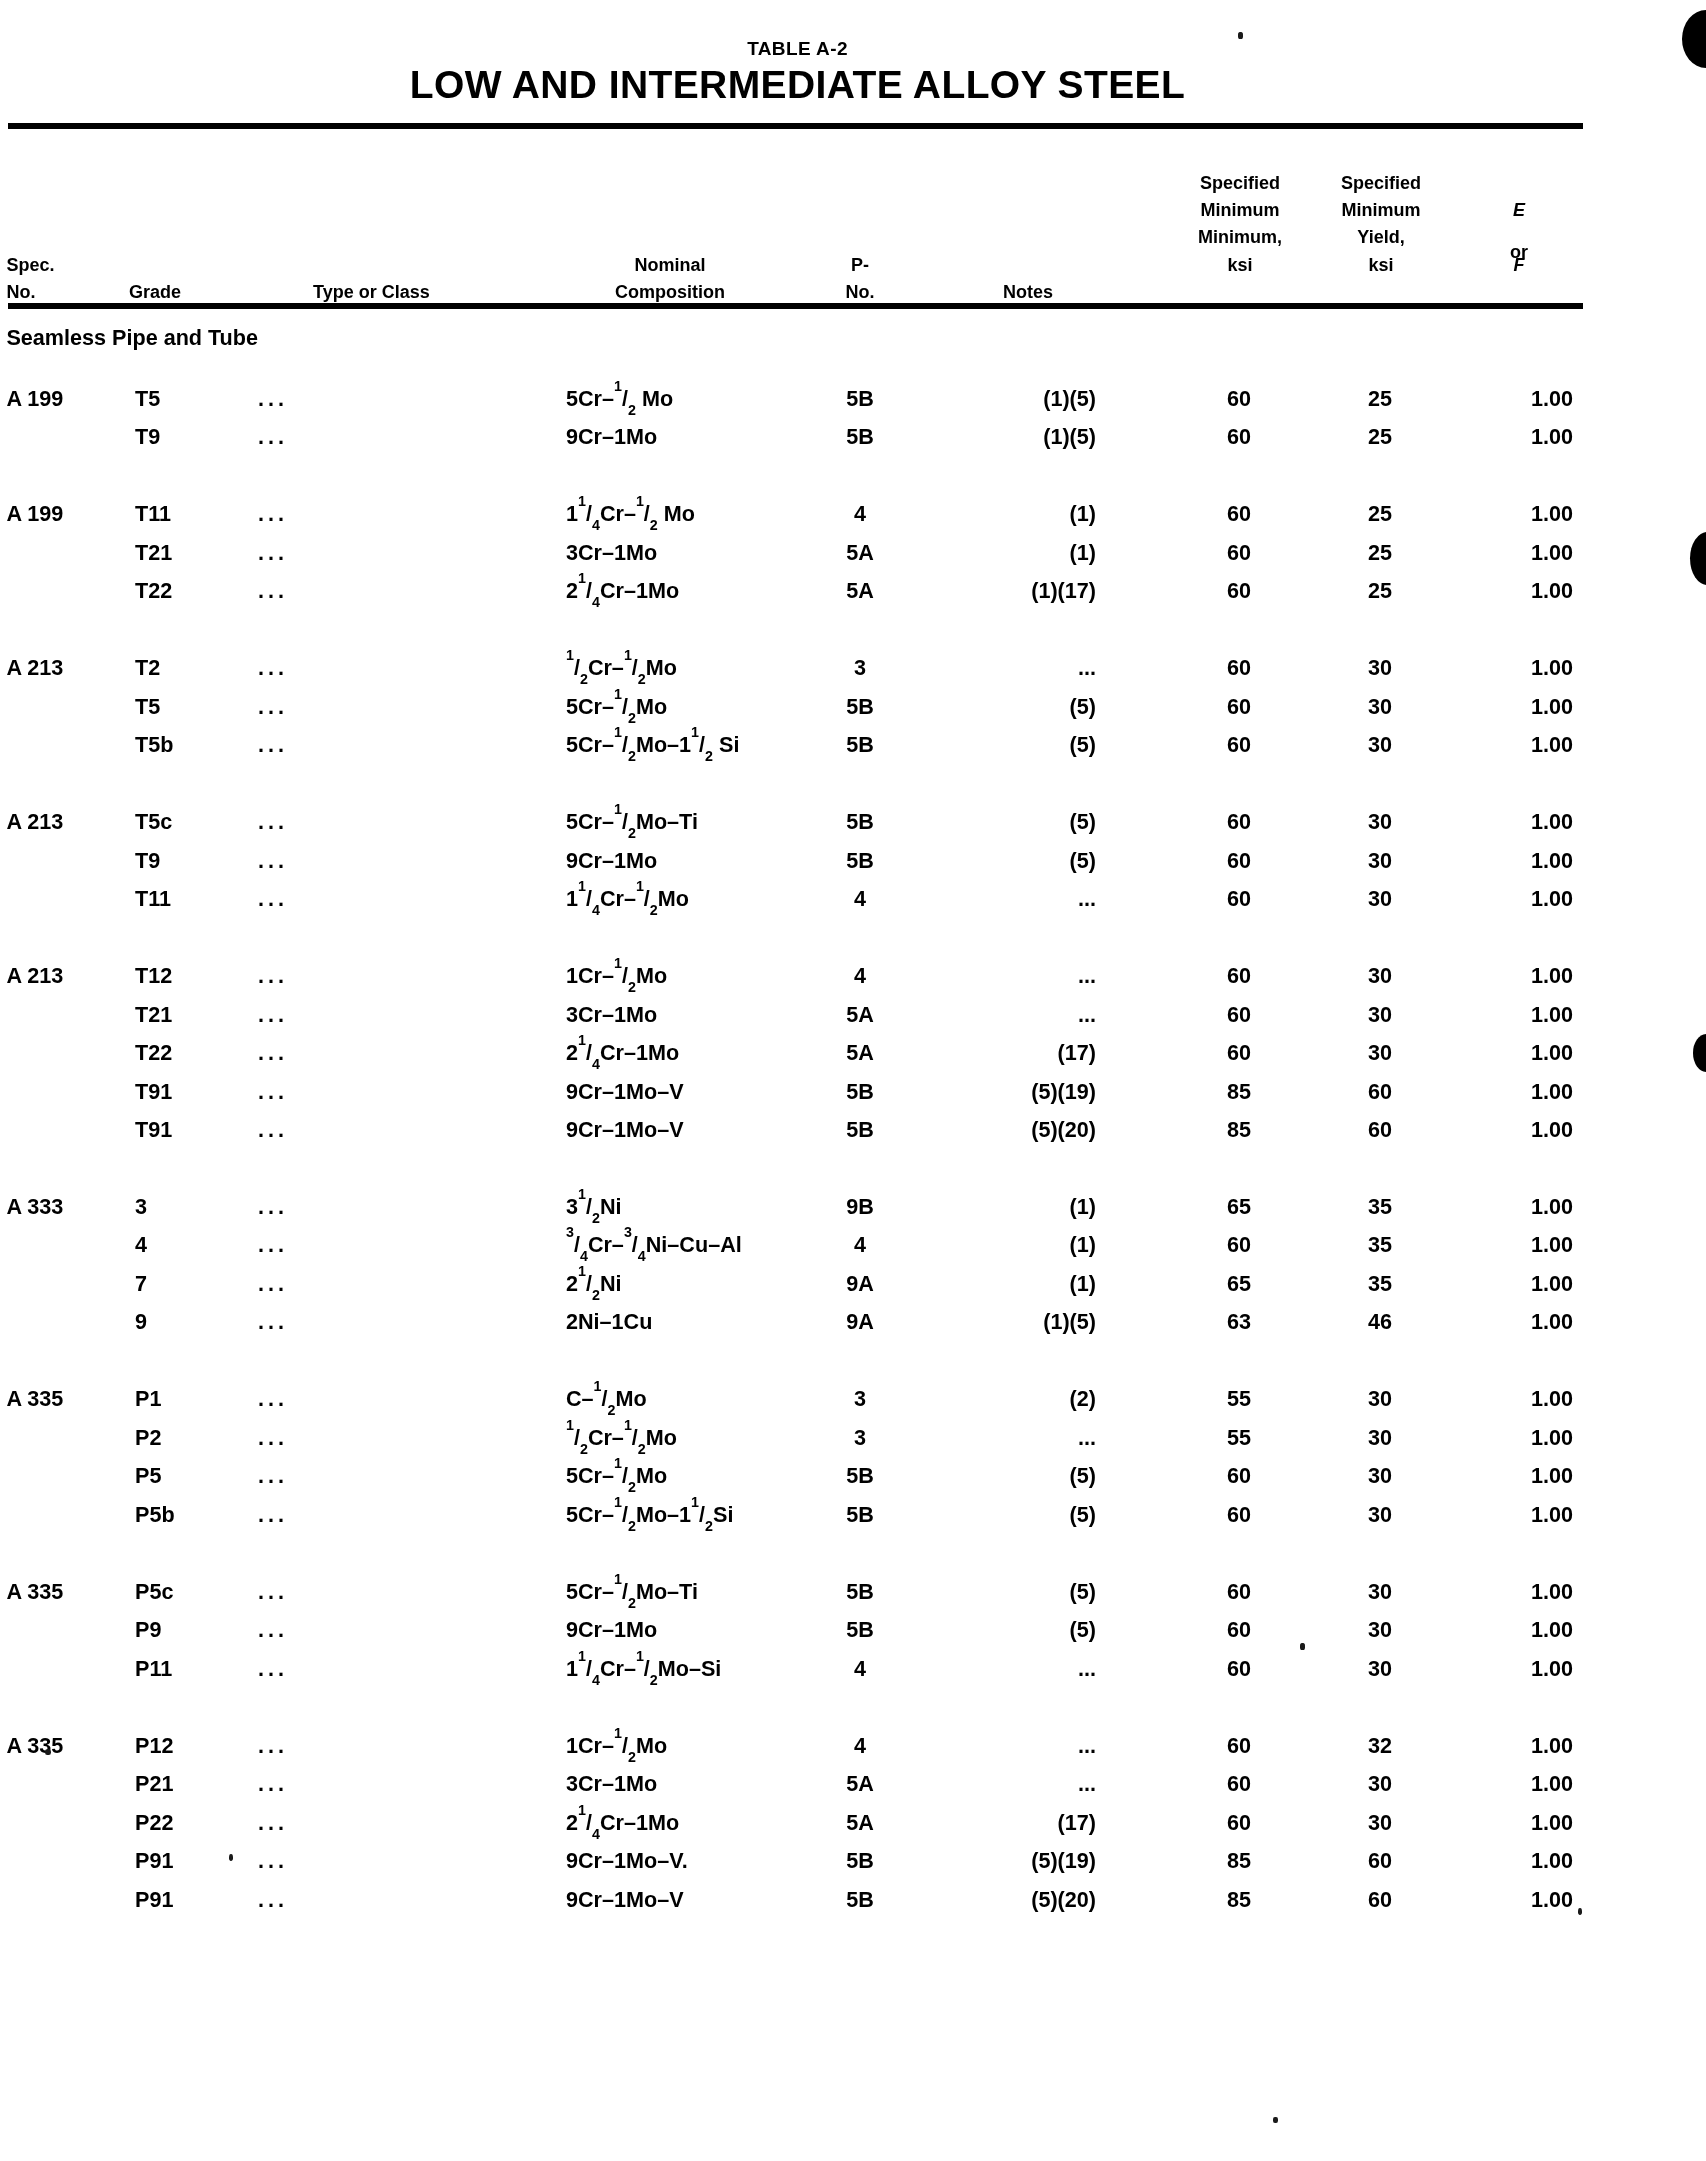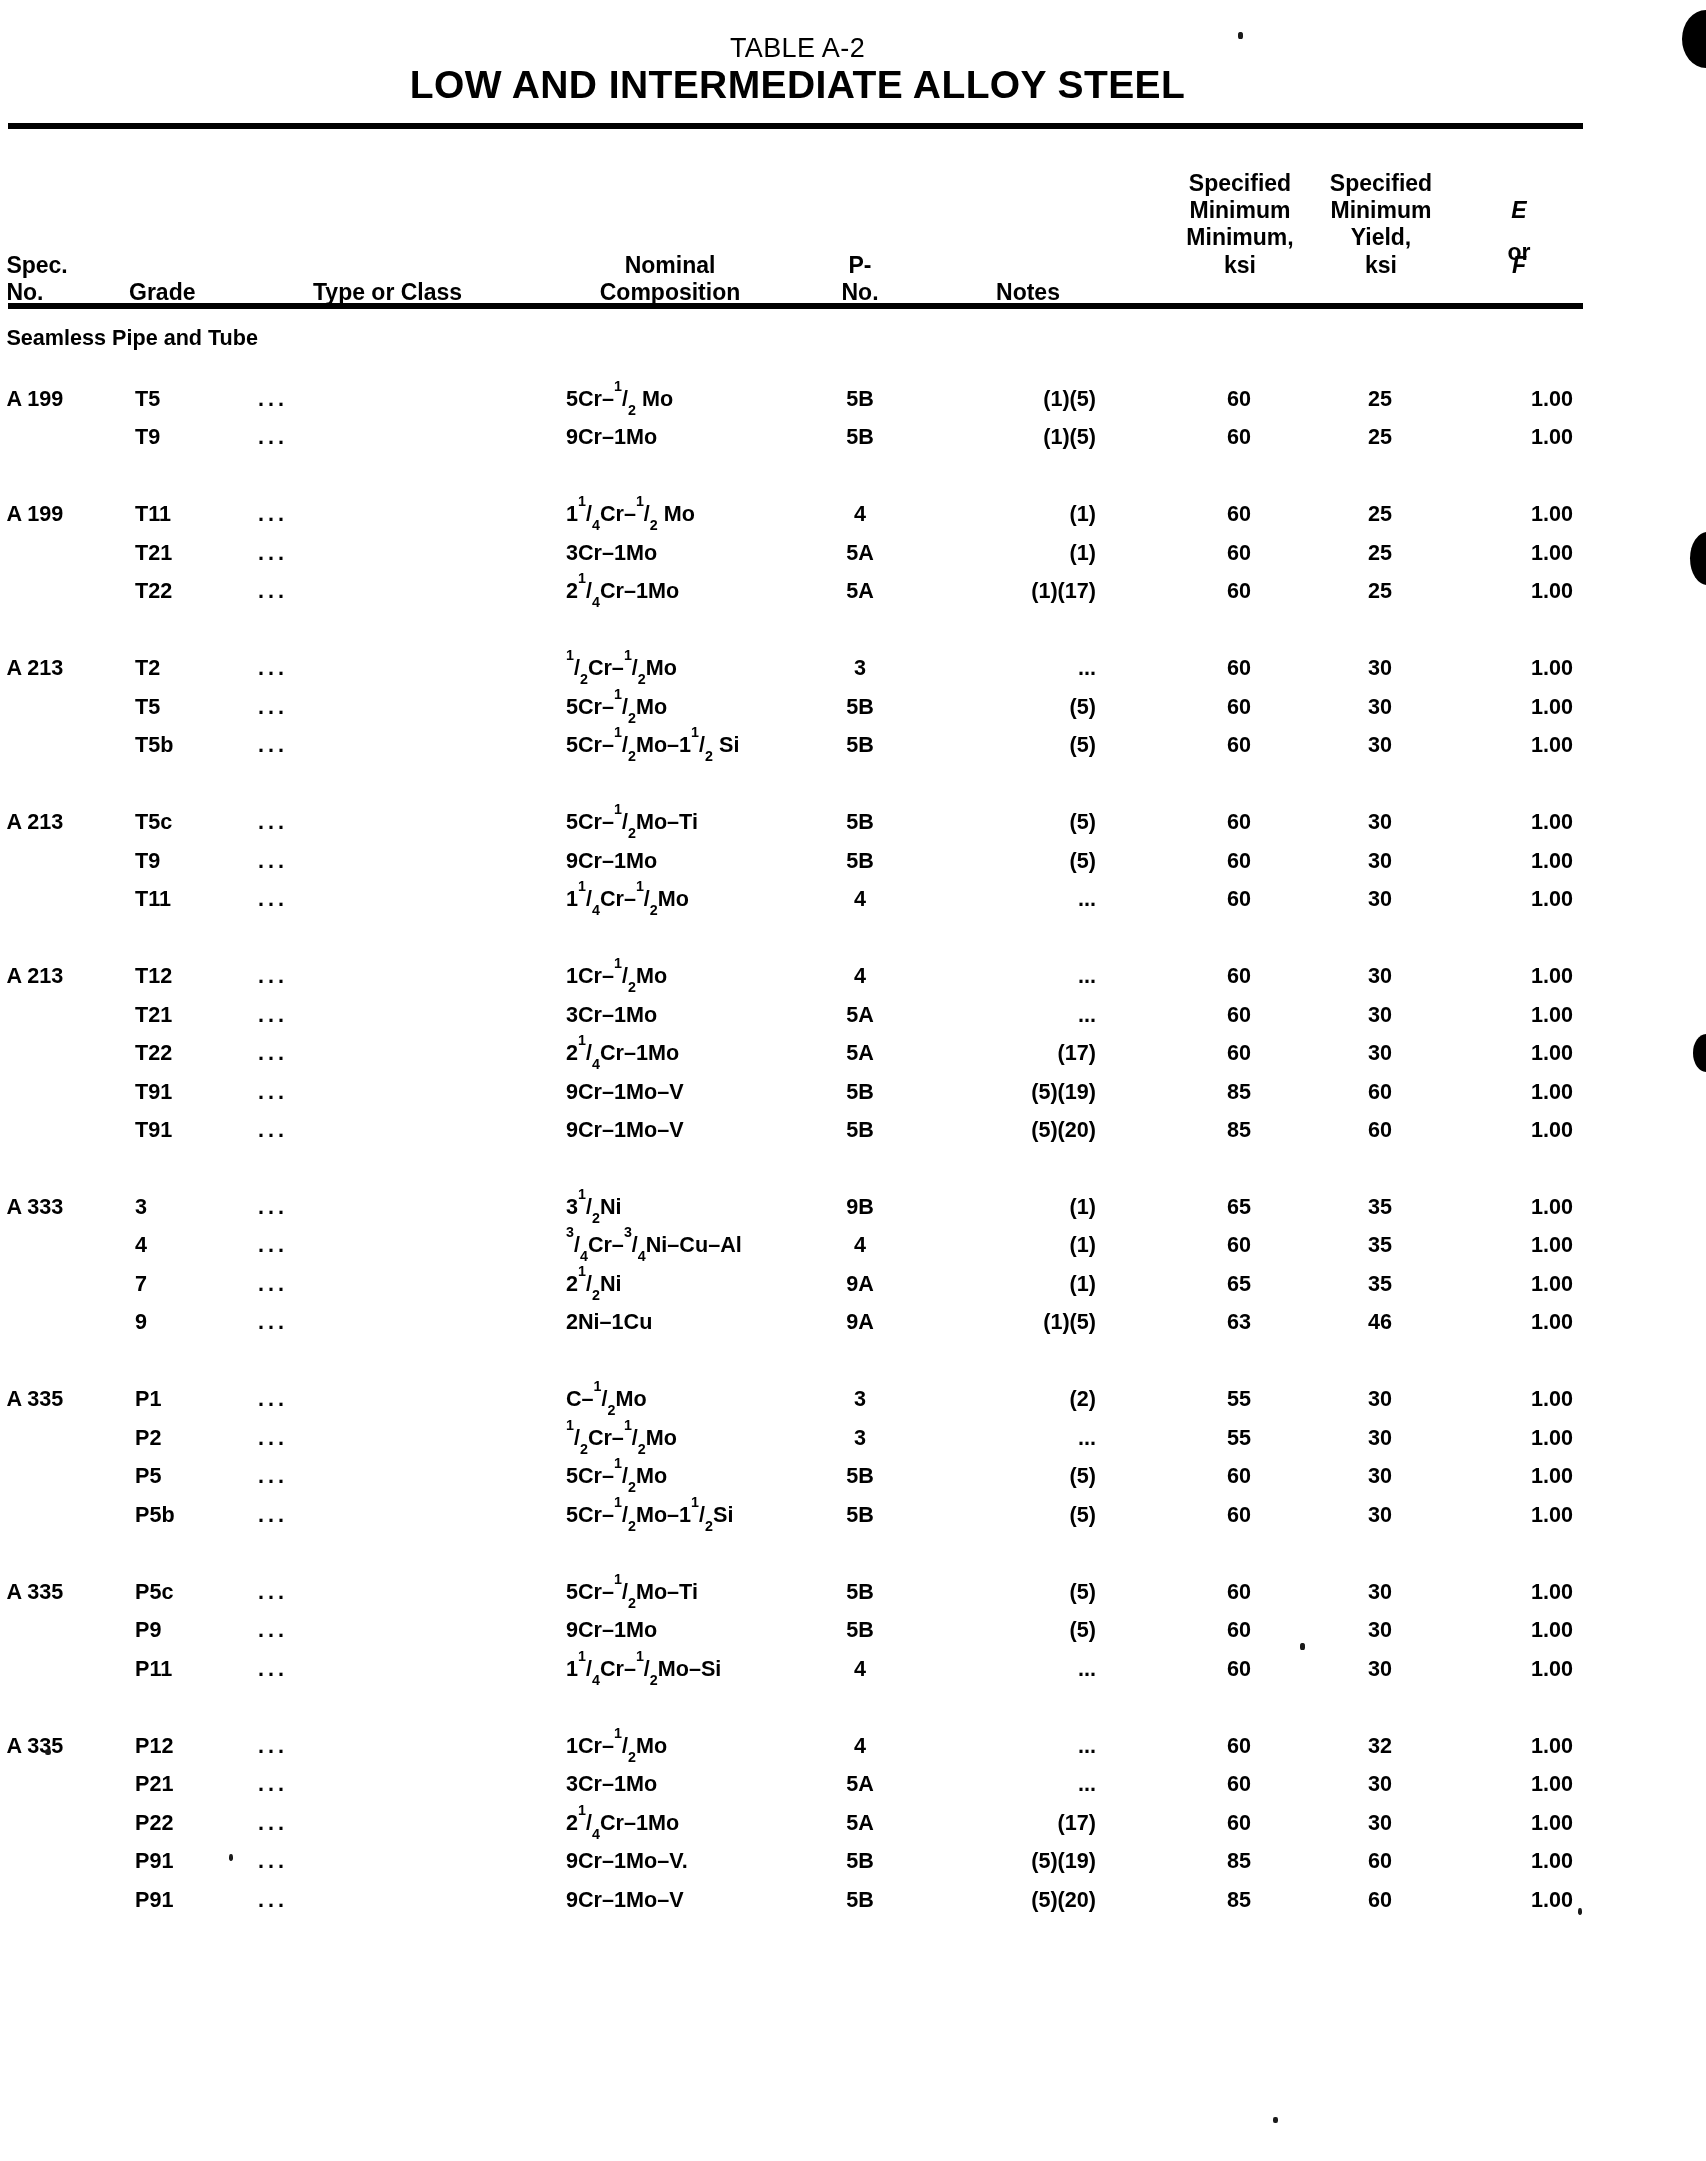--- a/index.html
+++ b/index.html
@@ -25,22 +25,22 @@
 
   
   .title-block {
     position: absolute;
     left: 0;
     top: 30.5px;
     width: 1595px;
     text-align: center;
   }
   .title-line1 {
-    font-size: 27px;
-    font-weight: normal;
+    font-size: 19px;
+    font-weight: bold;
     letter-spacing: 0.4px;
     line-height: 35px;
   }
   .title-line2 {
     font-size: 39px;
     font-weight: bold;
     letter-spacing: 0.4px;
     line-height: 38px;
   }
 
@@ -57,21 +57,21 @@
   
   .thead {
     position: absolute;
     left: 0;
     top: 157px;
     width: 1595px;
     height: 141px;
   }
   .th {
     position: absolute;
-    font-size: 23px;
+    font-size: 18px;
     font-weight: bold;
     line-height: 27px;
   }
   .th.center { text-align: center; }
   .th.italic { font-style: italic; }
 
   
   .section-label {
     position: absolute;
     left: 6.4px;

